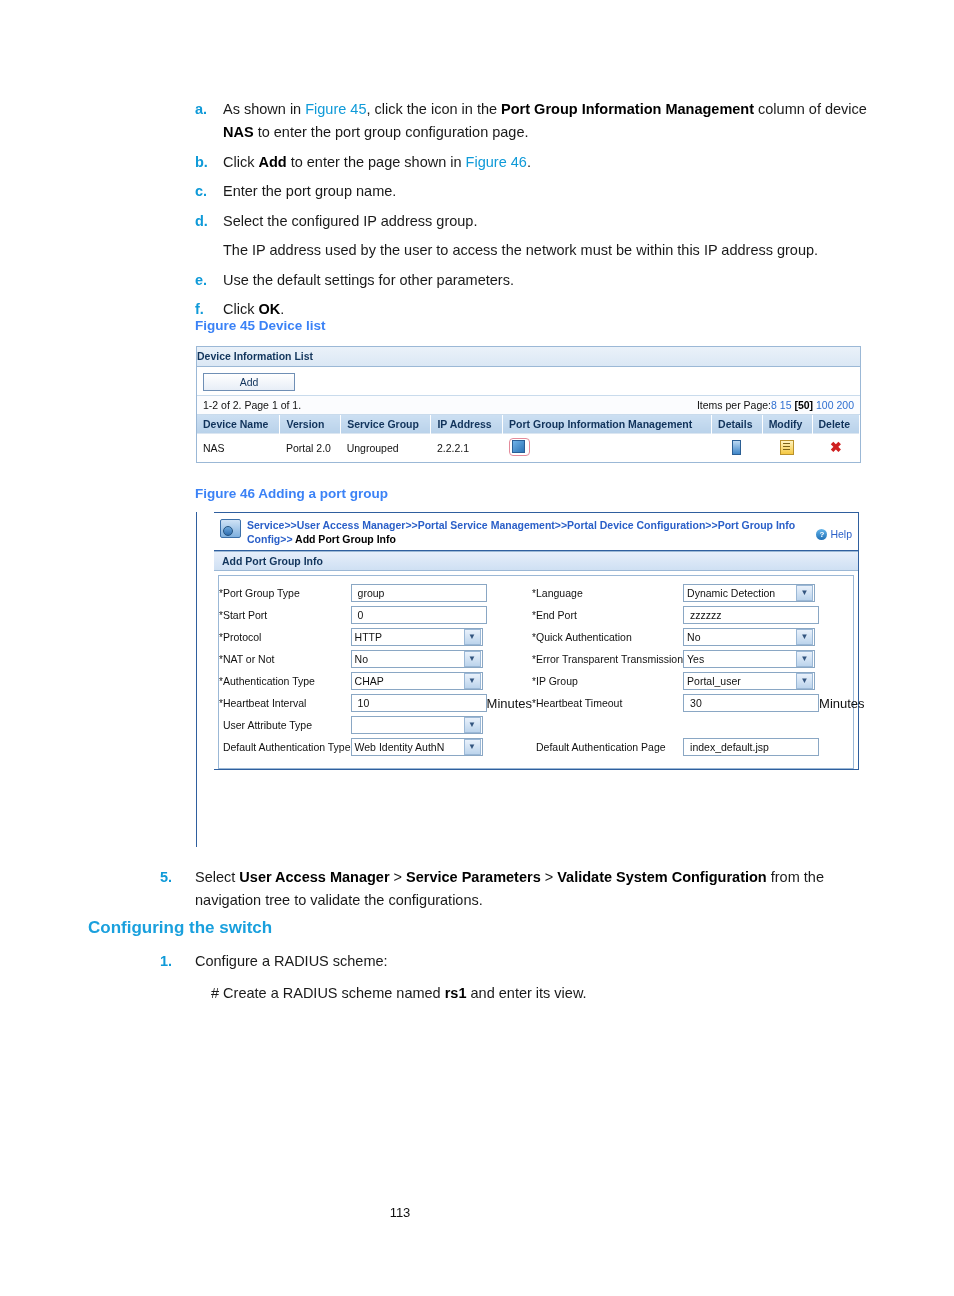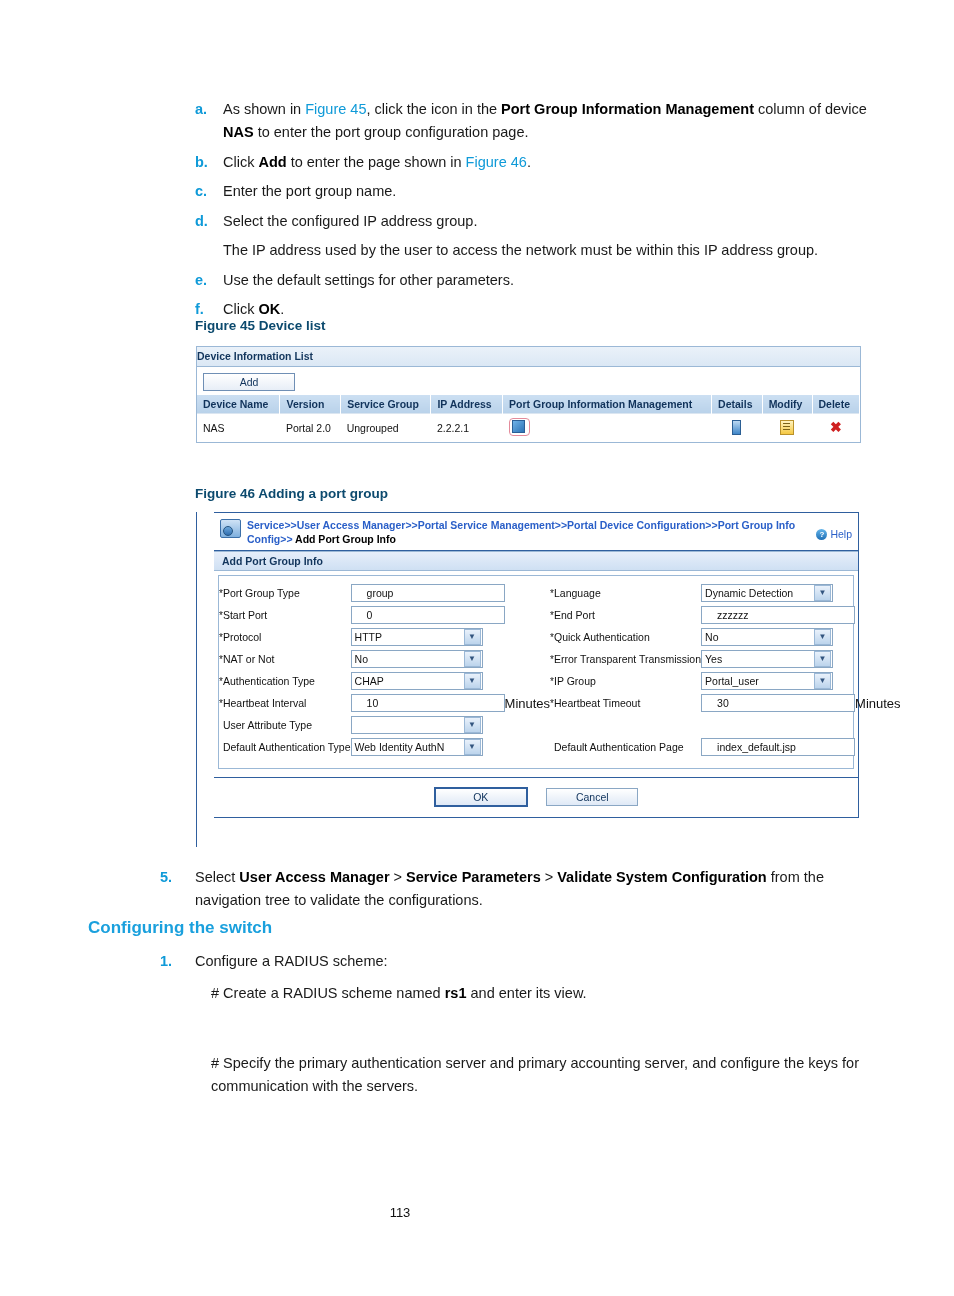--- a/index.html
+++ b/index.html
@@ -8,21 +8,21 @@
     font-family:"Liberation Sans", sans-serif;
     color:#000;position:relative;overflow:hidden;
   }
   .page{position:relative;width:954px;height:1296px;}
 
   
   .doc{position:absolute;}
   .body-text{font-size:14.5px;line-height:1.62;color:#1a1a1a;}
   .accent{color:#0f9ad8;}
   .b{font-weight:bold;color:#000;}
-  .fig-title{color:#0c4a6e;font-weight:bold;font-size:13.5px;}
+  .fig-title{color:#3b82f6;font-weight:bold;font-size:13.5px;}
   .sec-head{color:#1aa0dd;font-weight:bold;font-size:17px;}
 
   
   .li{position:relative;display:flex;margin-bottom:6px;}
   .li .mk{color:#0f9ad8;font-weight:bold;flex:0 0 auto;}
   .li .tx{flex:1 1 auto;}
 
   .list-a{position:absolute;left:195px;top:98px;width:672px;}
   .list-a .mk{width:28px;}
 
@@ -122,21 +122,21 @@
   }
   .formbox{border:1px solid #9bb8d6;margin:4px 4px 0 4px;padding:6px 0 10px 0;}
   table.form{border-collapse:collapse;width:100%;font-size:10.5px;}
   table.form td{padding:2px 0;vertical-align:middle;color:#111;}
   .req{color:#c05fb0;font-size:10px;padding:0 2px 0 8px;width:10px;}
   .lbl{white-space:nowrap;padding-right:6px;}
   .unit{padding-left:5px;font-size:13px;color:#111;white-space:nowrap;}
   .txtfield{
     display:block;width:122px;height:14px;line-height:14px;
     border:1px solid #8aa7c4;background:#fff;font-size:10.5px;
-    padding:1px 15px;color:#111;overflow:hidden;white-space:nowrap;
+    padding:1px 6px;color:#111;overflow:hidden;white-space:nowrap;
   }
   .selfield{
     display:flex;align-items:center;width:130px;height:16px;
     border:1px solid #8aa7c4;background:#fff;font-size:10.5px;color:#111;
   }
   .selfield .sv{flex:1 1 auto;padding:0 3px;overflow:hidden;white-space:nowrap;}
   .selfield .ar{
     flex:0 0 auto;width:15px;height:14px;margin:1px;
     background:linear-gradient(#e9f1fb,#bcd4ec);border:1px solid #9bb8d6;
     color:#33557f;font-size:8px;line-height:14px;text-align:center;
@@ -201,20 +201,26 @@
 
   <div class="doc fig-title" style="left:195px;top:318px;">Figure 45 Device list</div>
 
   <div class="fig45">
     <div class="panel-head">Device Information List</div>
 
     <div class="btnrow">
       <span class="winbtn">Add</span>
     </div>
 
+    <div class="countrow">
+      <span>1-2 of 2. Page 1 of 1.</span>
+      <span class="ipp">
+        <span>Items per Page:</span><span id="ipp-opts"><span class="lnk">8</span> <span class="lnk">15</span> <span class="cur">[50]</span> <span class="lnk">100</span> <span class="lnk">200</span></span>
+      </span>
+    </div>
 
     <table class="dev">
       <thead>
           <tr id="dev-head">
             <th>Device Name</th>
             <th>Version</th>
             <th>Service Group</th>
             <th>IP Address</th>
             <th>Port Group Information Management</th>
             <th>Details</th>
@@ -391,24 +397,20 @@
                 <td class="lbl">Default Authentication Page</td>
                 <td>
                   <span class="txtfield">index_default.jsp</span>
                 </td>
                 <td class="unit"></td>
               </tr>
             </tbody>
         </table>
       </div>
 
-      <div class="okrow">
-        <span class="okbtn primary">OK</span>
-        <span class="okbtn second">Cancel</span>
-      </div>
 
     </div>
   </div>
 
   <div class="list-5 body-text" id="step5">
       <div class="li">
         <span class="mk">5.</span>
         <span class="tx"><span>Select </span><span class="b">User Access Manager</span><span> &gt; </span><span class="b">Service Parameters</span><span> &gt; </span><span class="b">Validate System Configuration</span><span> from the navigation tree to validate the configurations.</span></span>
       </div>
     </div>
@@ -417,17 +419,16 @@
 
   <div class="list-1 body-text" id="step1">
       <div class="li">
         <span class="mk">1.</span>
         <span class="tx"><span>Configure a RADIUS scheme:</span></span>
       </div>
     </div>
 
   <div class="doc body-text para" style="top:982px;" id="cmt1"><span># Create a RADIUS scheme named </span><span class="b">rs1</span><span> and enter its view.</span></div>
 
-  <div class="doc body-text para" style="top:1052px;" id="cmt2"><span># Specify the primary authentication server and primary accounting server, and configure the keys for communication with the servers.</span></div>
 
   <div class="pageno">113</div>
 
 </div>
 
 </body></html>

